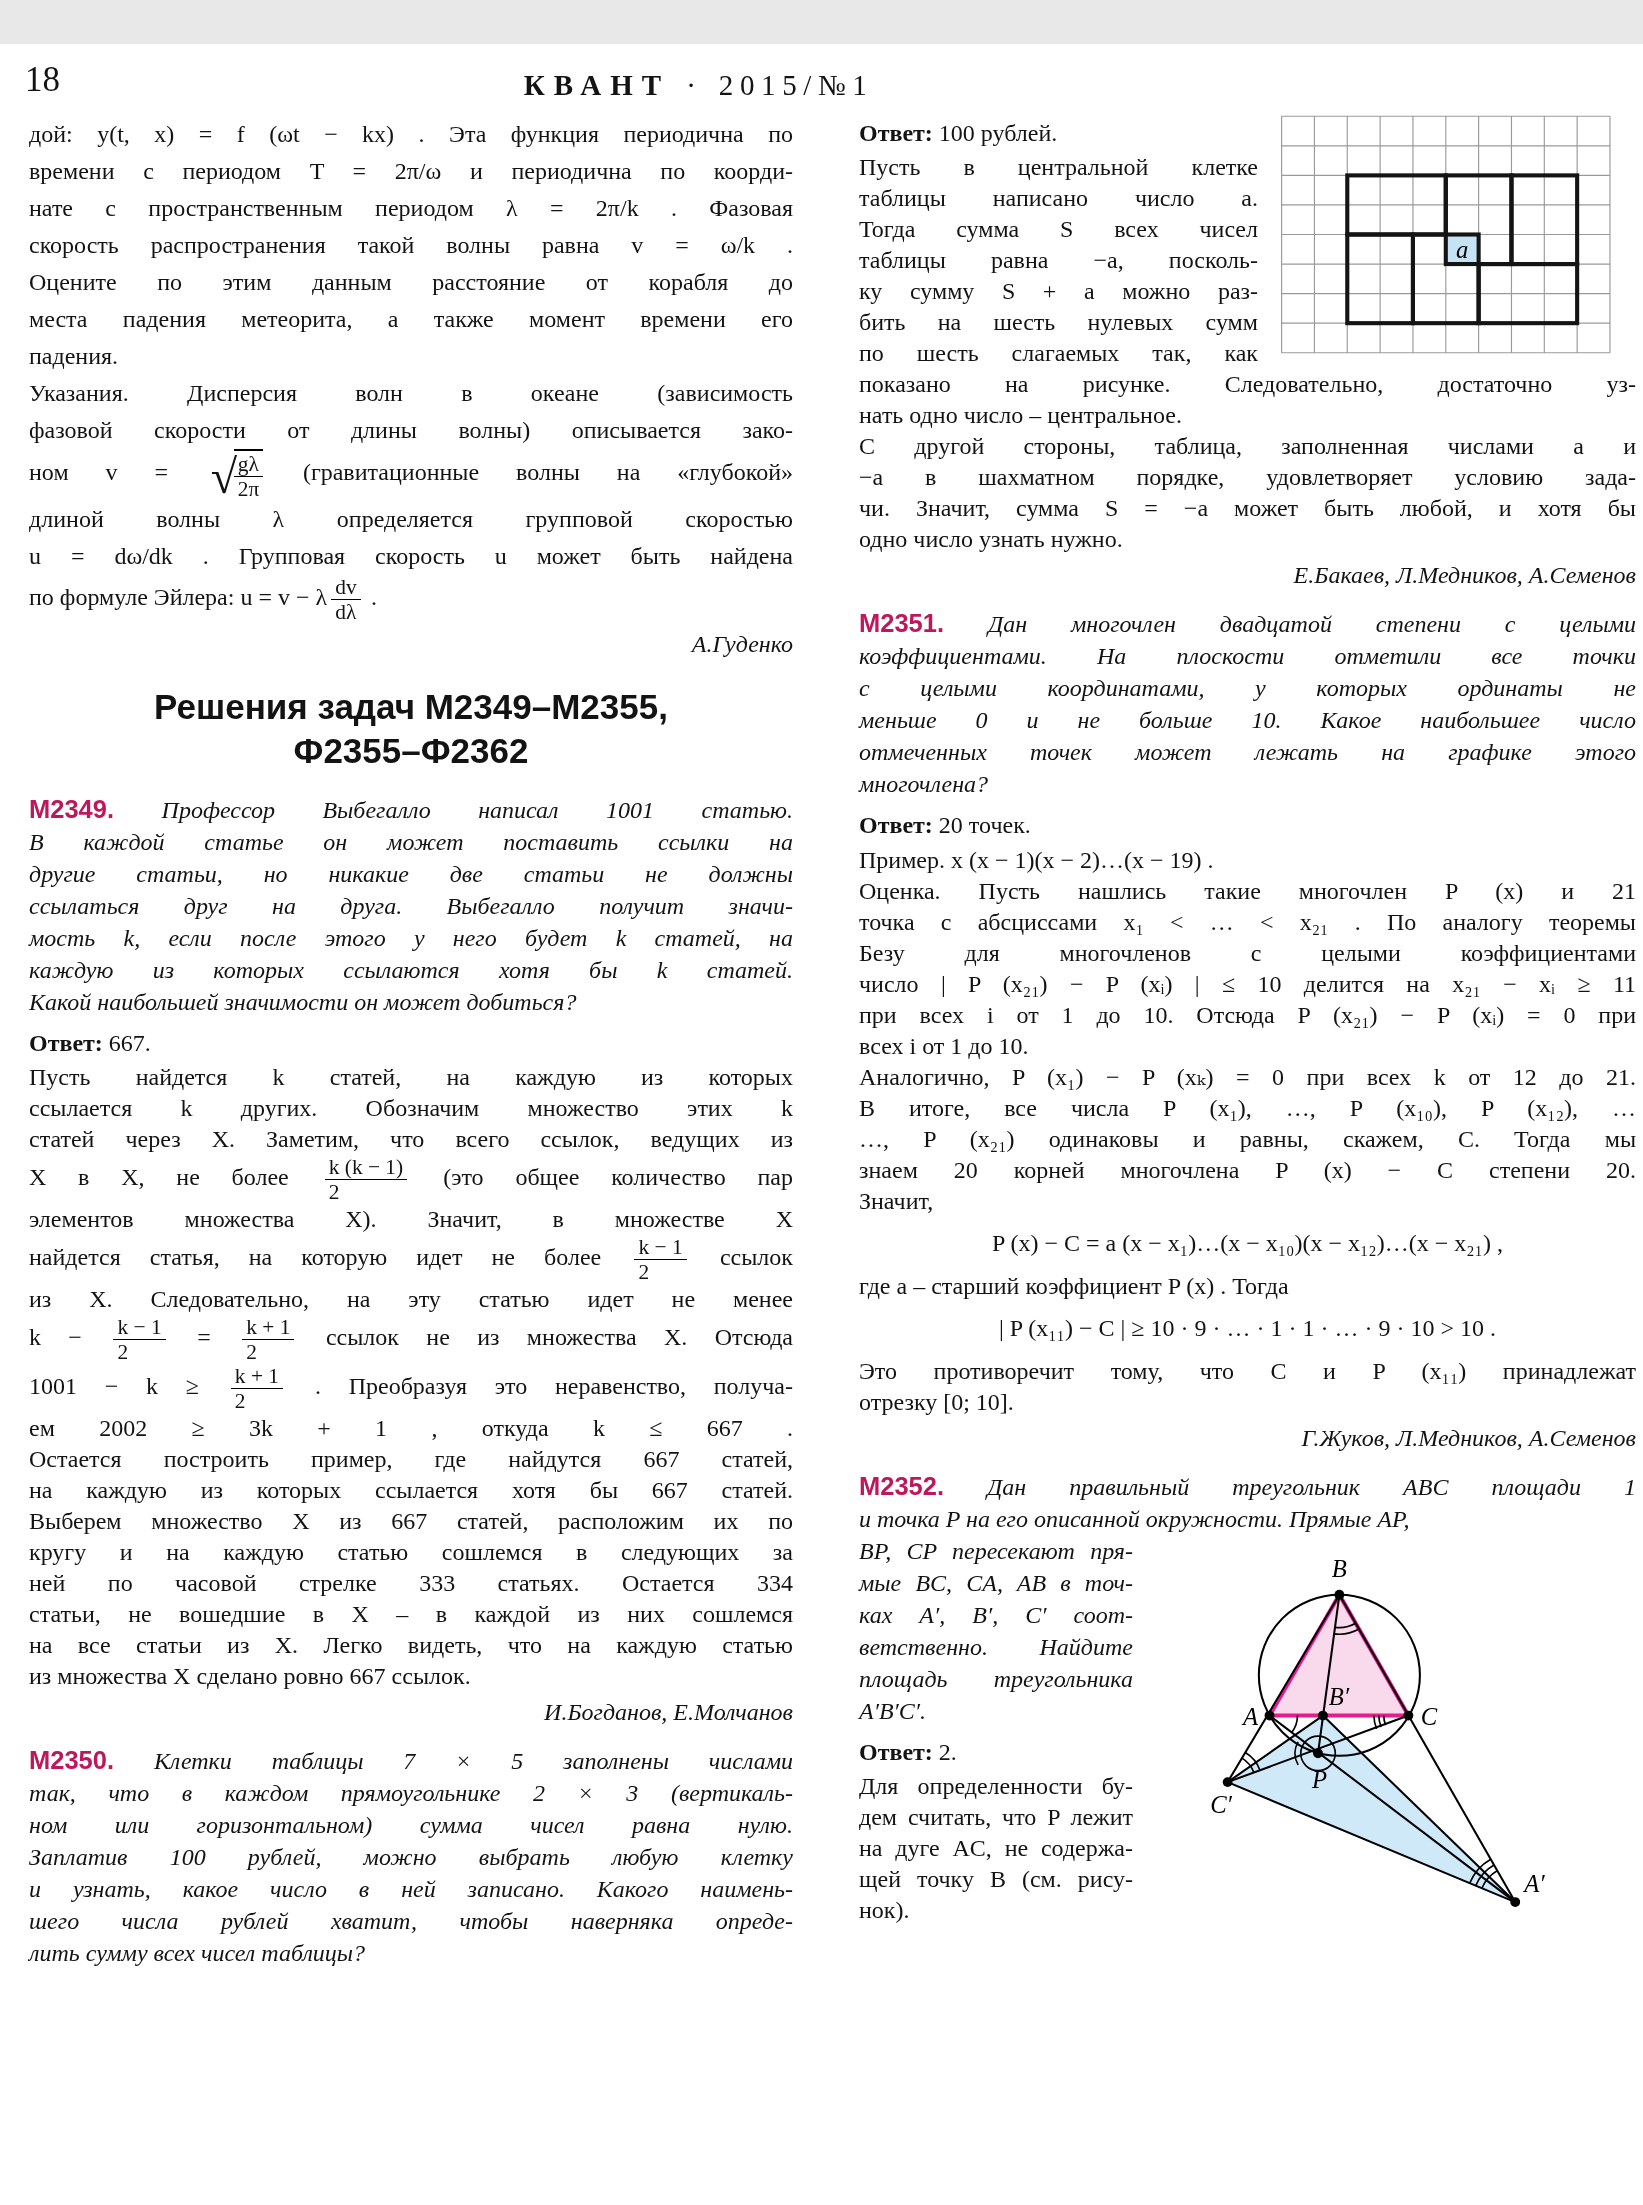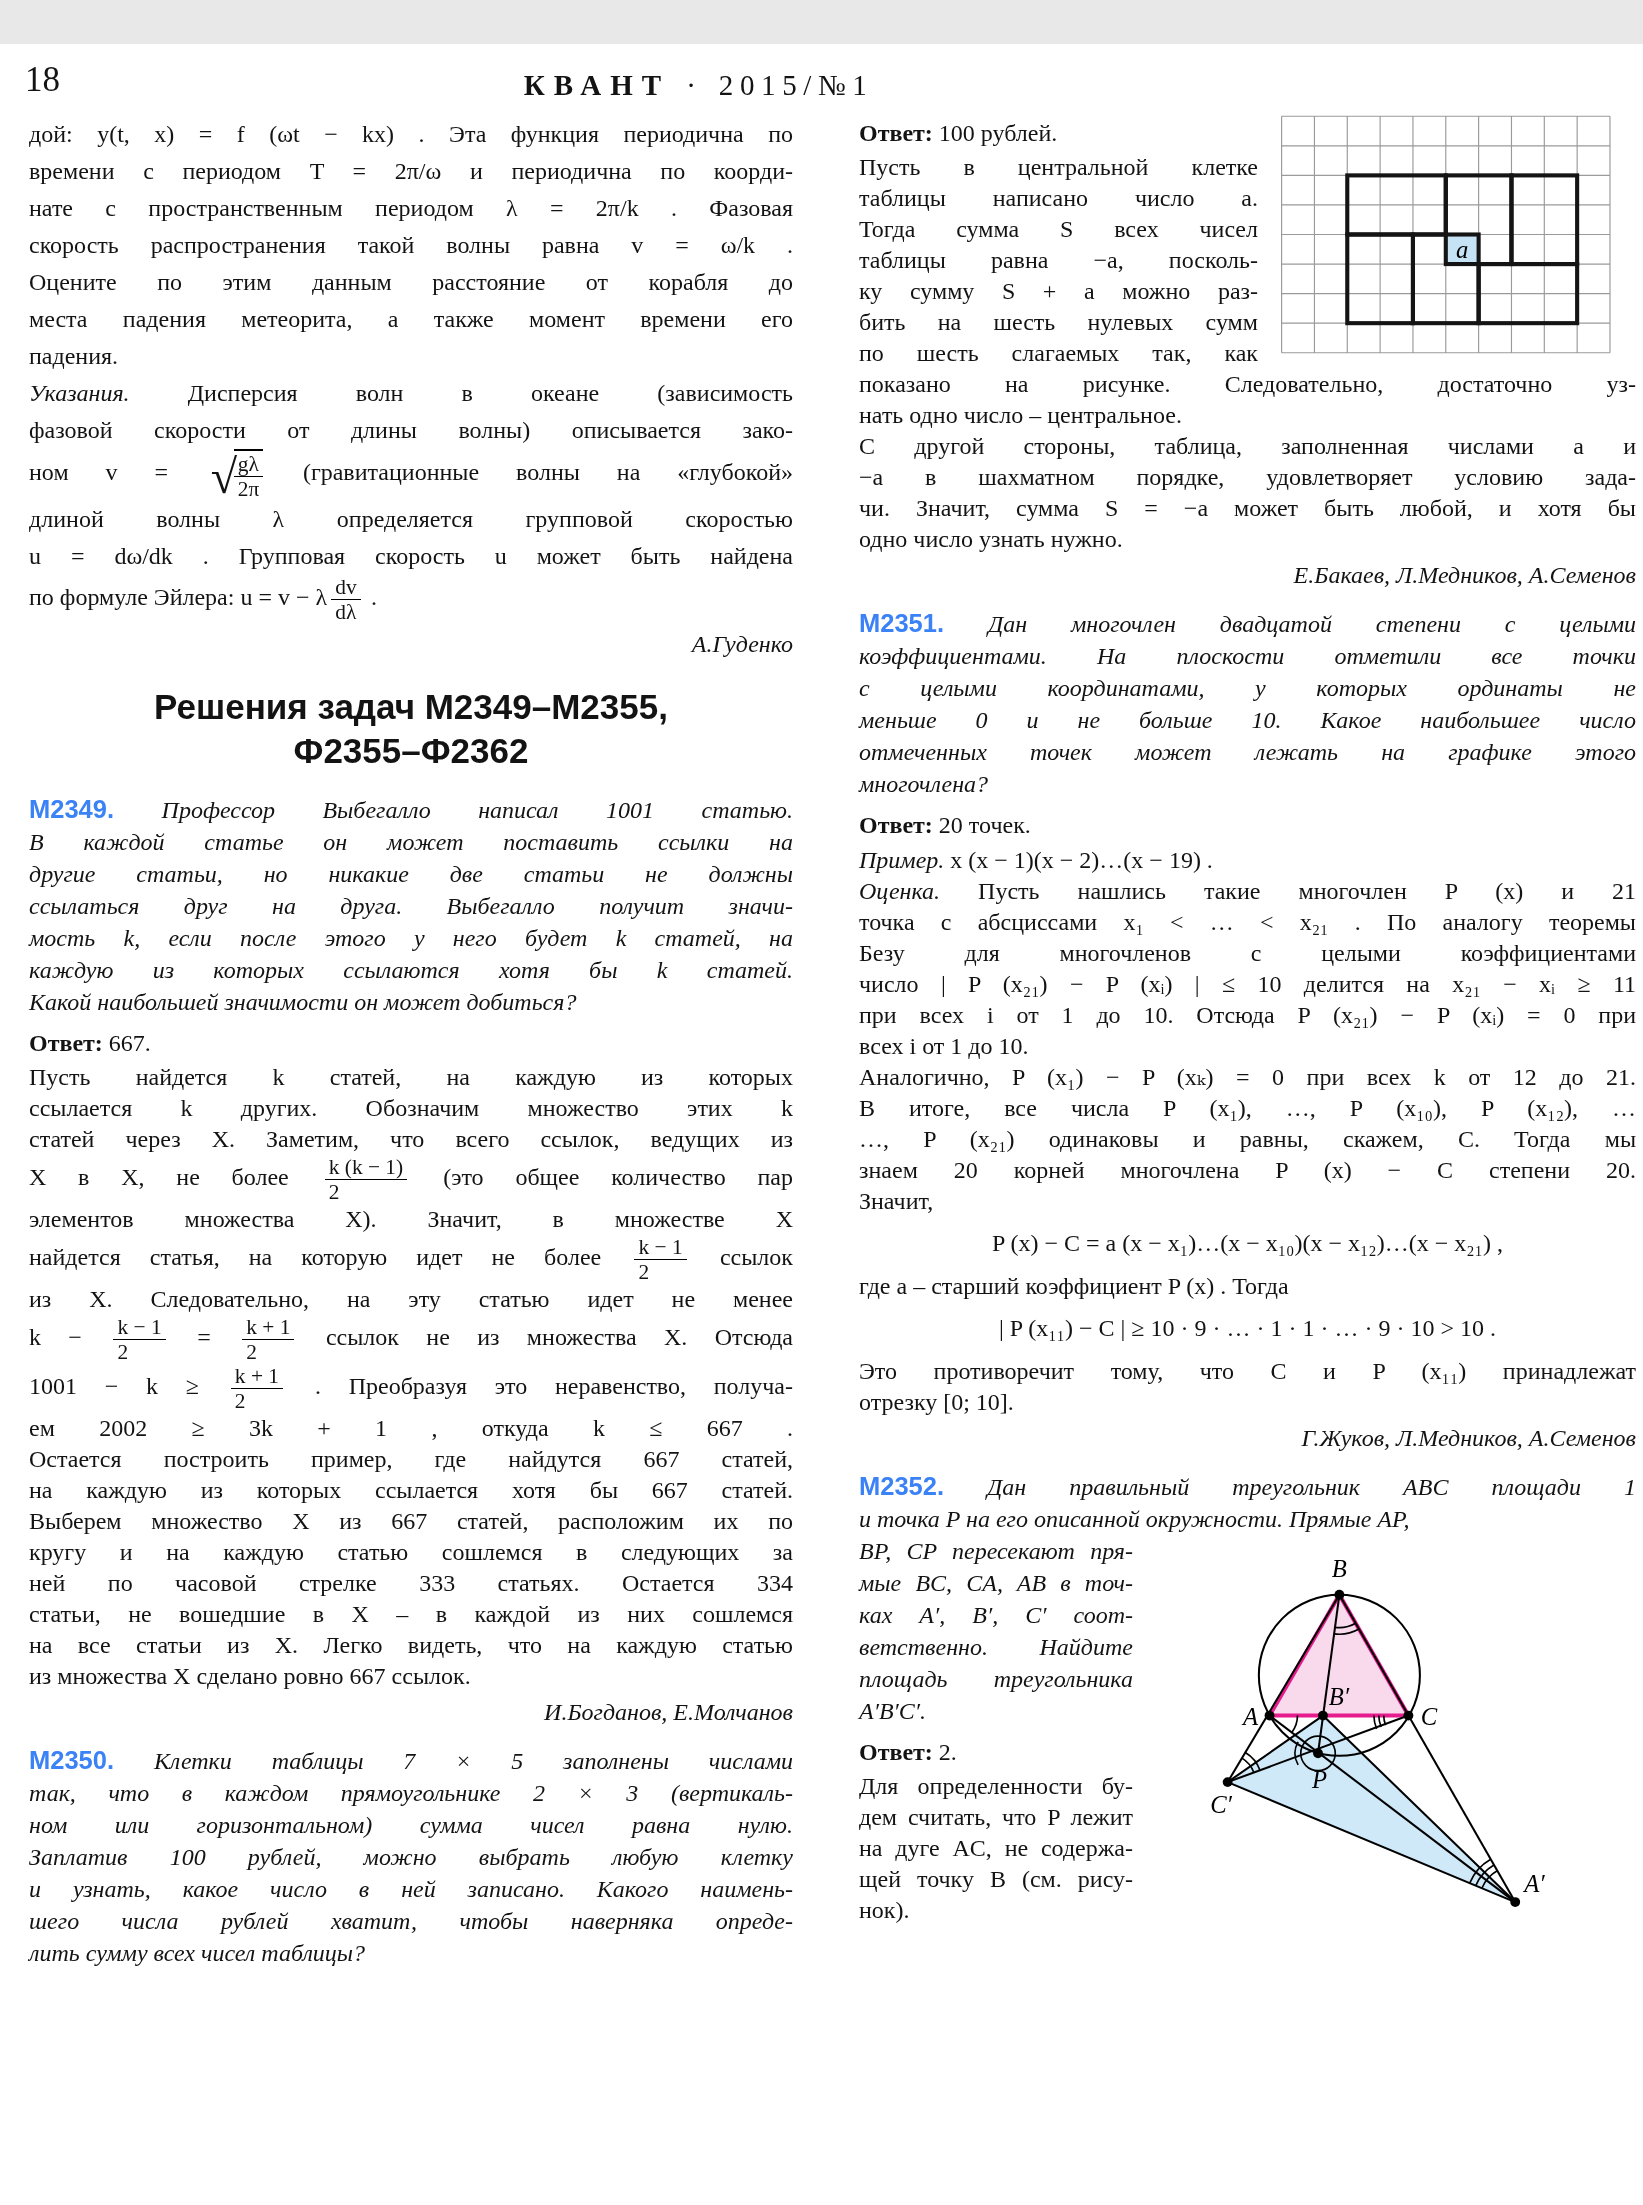--- a/index.html
+++ b/index.html
@@ -26,23 +26,23 @@
   .line{line-height:31px;text-align:justify;text-align-last:justify;}
   .line.last{text-align-last:left;}
   .tall .line{line-height:37px;}
   .problem{font-style:italic;margin-top:16.4px;}
   .problem .line{line-height:32px;}
   .problem.cont{margin-top:0;}
   .answer{margin:10px 0 3.3px 0;}
   .answer.first{margin-top:1.6px;}
   .answer .line{text-align-last:left;}
   .bd{font-weight:bold;}
-  .it{font-style:italic;}
+  .it{}
   .plabel{
-    color:#3b82f6;font-family:"Liberation Sans","DejaVu Sans",sans-serif;
+    color:#be185d;font-family:"Liberation Sans","DejaVu Sans",sans-serif;
     font-weight:bold;font-style:normal;font-size:25.5px;
   }
   .signature{margin:5px 0 6.6px 0;}
   .signature .line{text-align:right;text-align-last:right;font-style:italic;}
   .heading{
     margin:25px 0 20px 0;font-family:"Liberation Sans","DejaVu Sans",sans-serif;
     font-weight:bold;font-size:35px;
   }
   .heading .line{line-height:44px;text-align:center;text-align-last:center;}
   .formula{margin:11.5px 0;}

